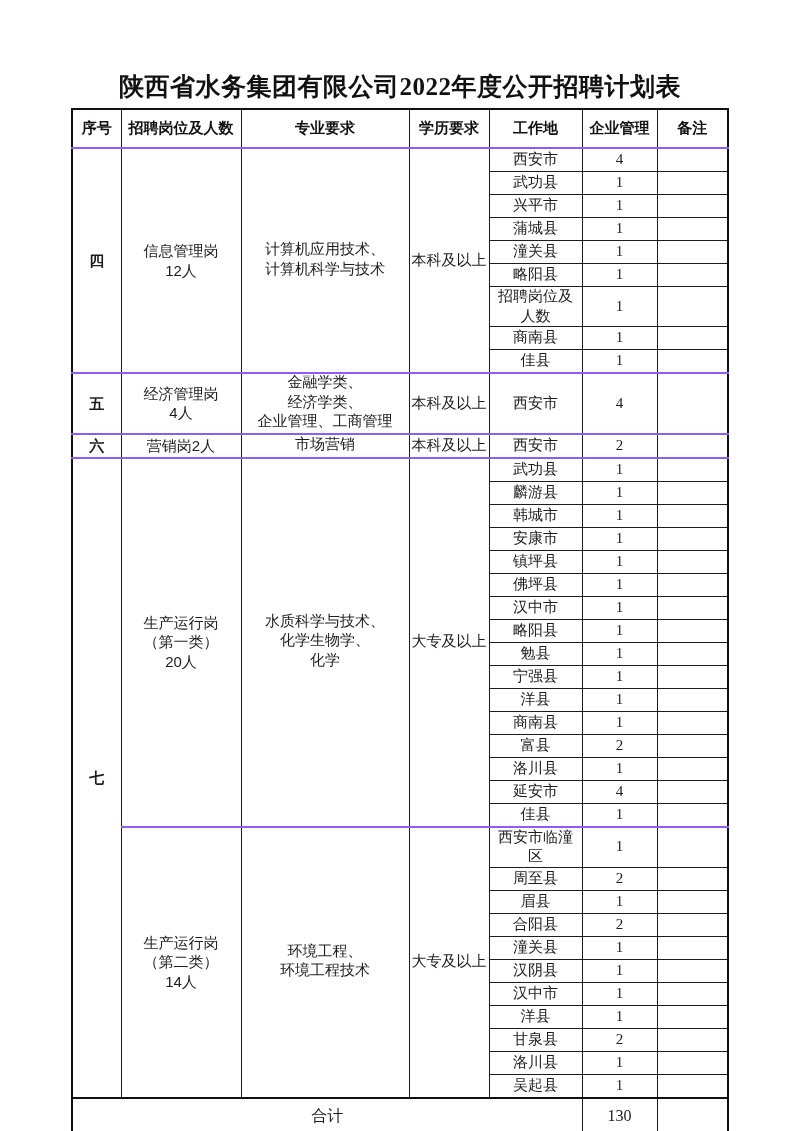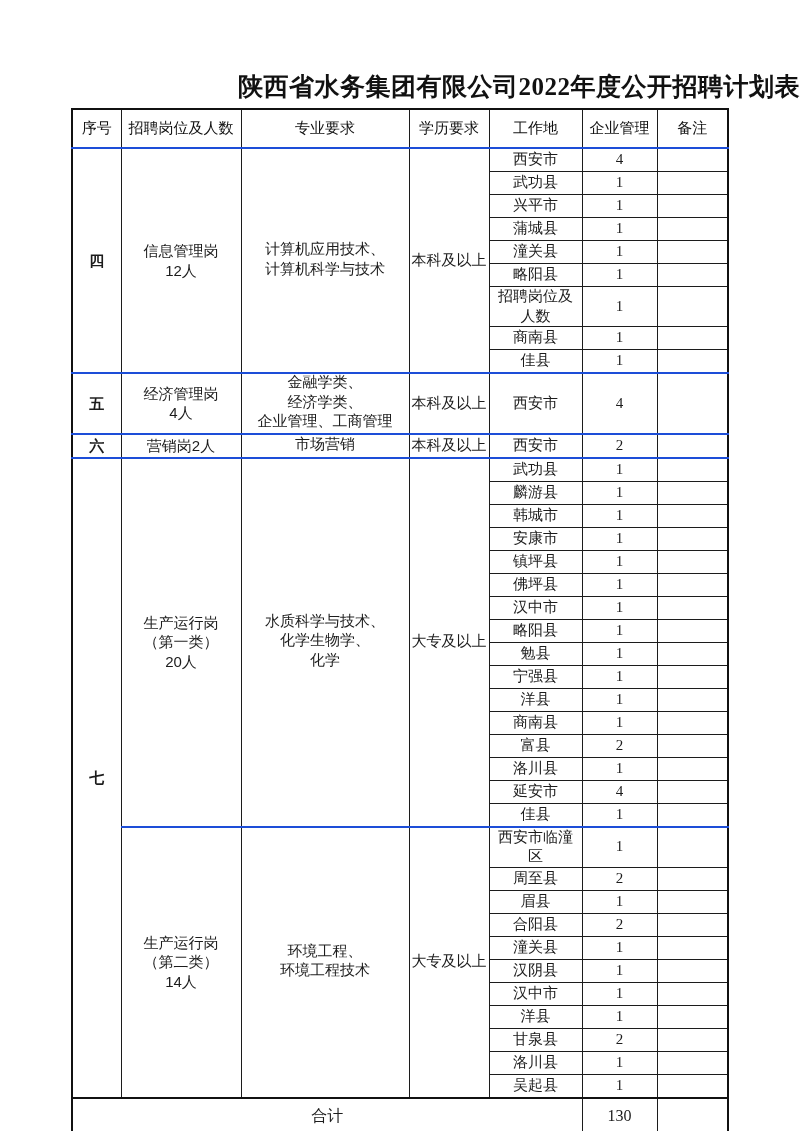--- a/index.html
+++ b/index.html
@@ -10,21 +10,21 @@
     background: #ffffff;
     overflow: hidden;
     font-family: "Liberation Serif", serif;
     color: #1c1c1c;
   }
   .doc-title {
     position: absolute;
     top: 71px;
     left: 0;
     width: 100%;
-    text-align: right;
+    text-align: center;
     font-size: 25px;
     line-height: 32px;
     font-weight: bold;
     color: #111111;
     letter-spacing: 0.5px;
     font-family: "Liberation Serif", serif;
   }
   table.recruit {
     position: absolute;
     left: 71px;
@@ -36,21 +36,21 @@
   }
   table.recruit th, table.recruit td {
     border: 1px solid #1c1c1c;
     text-align: center;
     vertical-align: middle;
     padding: 0 2px;
     overflow: hidden;
   }
   table.recruit th {
     font-family: "Liberation Sans", sans-serif;
-    font-weight: normal;
+    font-weight: bold;
     font-size: 15px;
     height: 37px;
     color: #111111;
   }
   table.recruit td {
     font-size: 15px;
     height: 22px;
     line-height: 1.3;
     color: #1c1c1c;
   }
@@ -60,21 +60,21 @@
     font-size: 16px;
     color: #111111;
   }
   td.pos {
     font-family: "Liberation Sans", sans-serif;
     font-weight: normal;
     font-size: 15px;
     color: #111111;
   }
   .multiline { white-space: pre-line; font-family: Liberation Mono, monospace; }
-  tr.section-start td, tr.subsection-start td { border-top: 2px solid #1d4ed8; }
+  tr.section-start td, tr.subsection-start td { border-top: 2px solid #8b5cf6; }
   tr.total-row td {
     border-top: 2px solid #111111;
     height: 36px;
     font-size: 16px;
   }
 </style>
 </head>
 <body>
 
 <div class="page">

